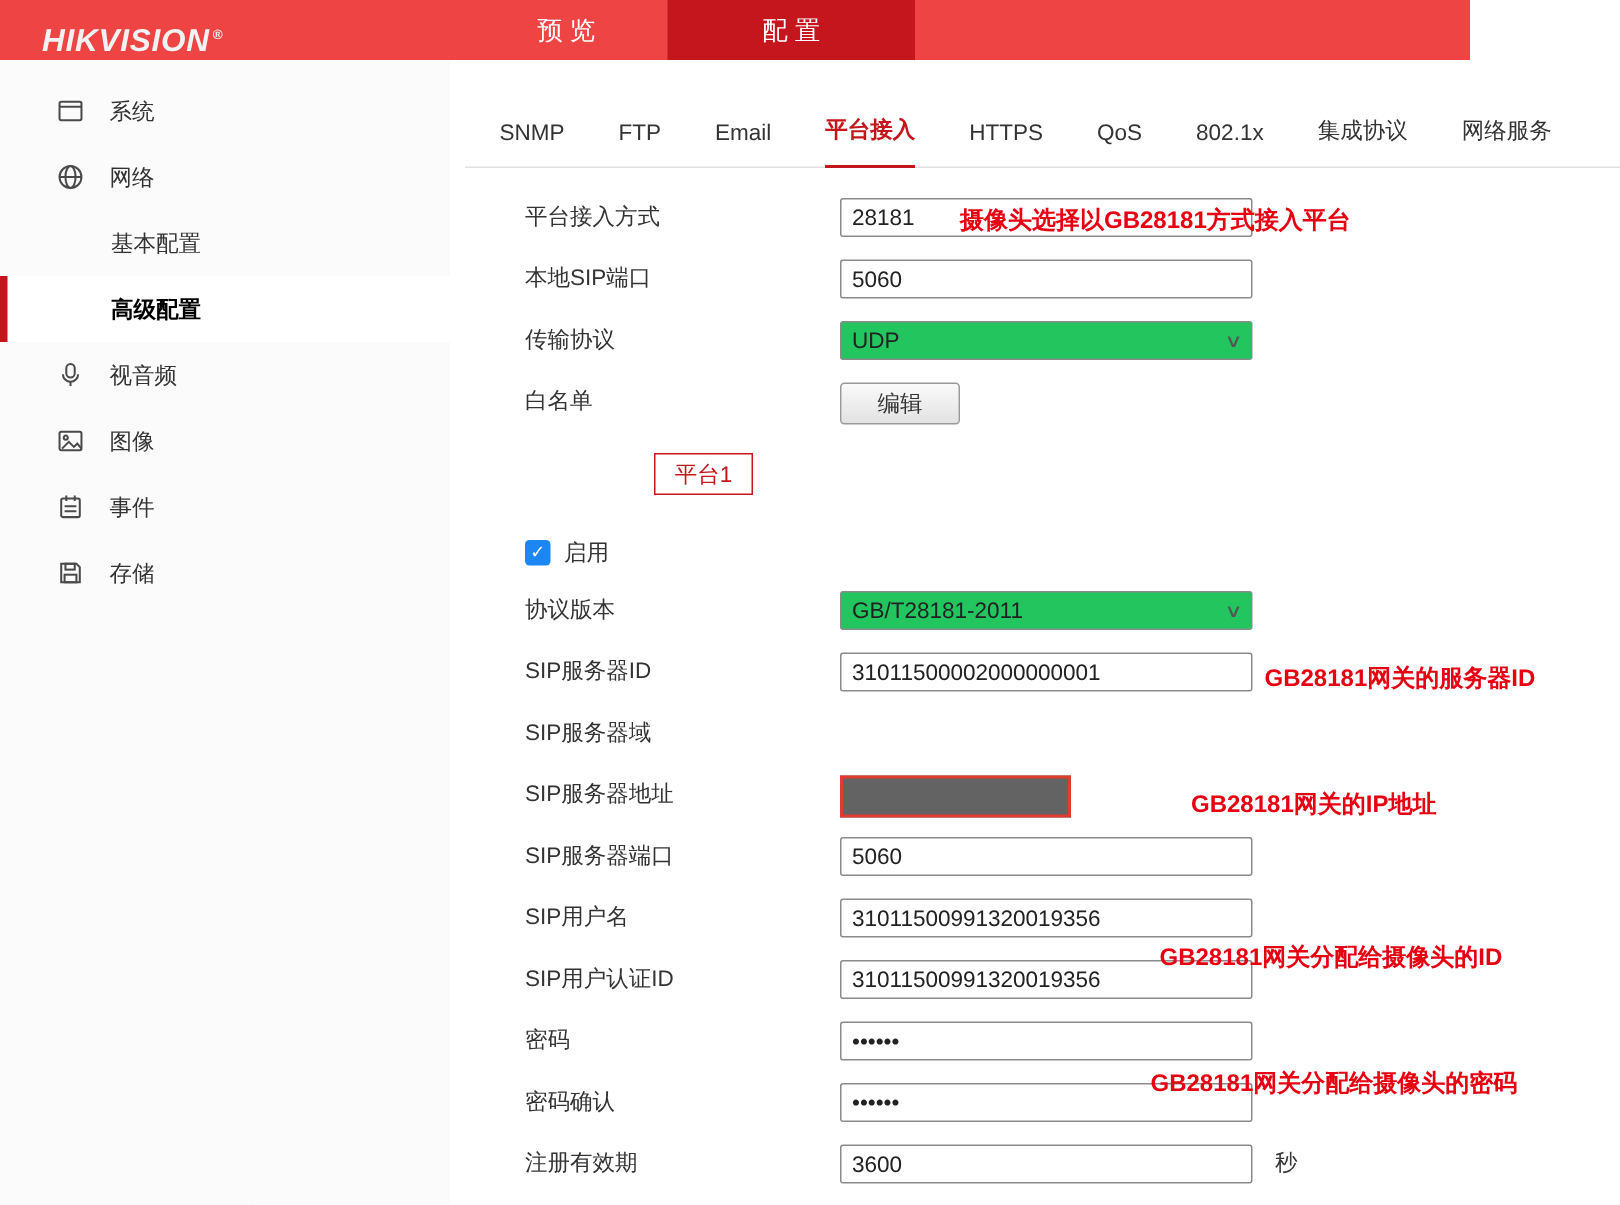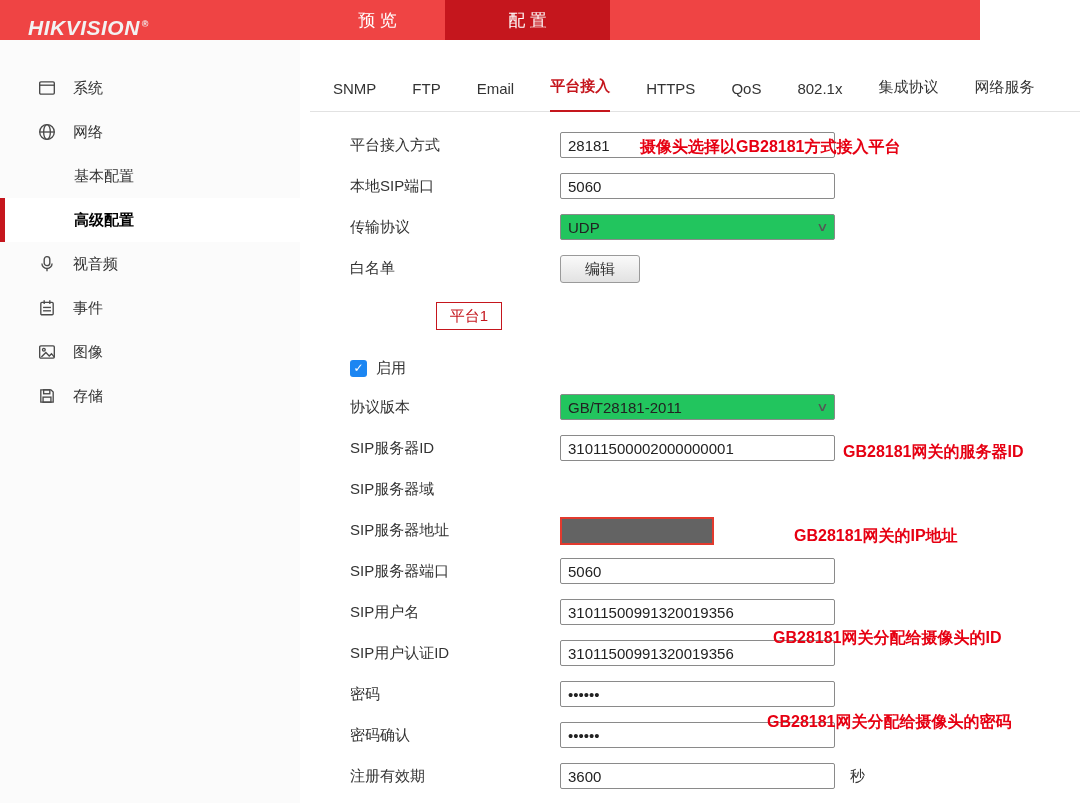--- a/index.html
+++ b/index.html
@@ -9,21 +9,21 @@
   
   .topbar{position:absolute;top:0;left:0;width:980px;height:40px;background:#ef4444;display:flex;align-items:flex-end}
   .logo{margin-left:28px;color:#f2f2f2;font-style:italic;font-weight:bold;font-size:21px;letter-spacing:.5px}
   .logo sup{font-size:9px;font-style:normal;margin-left:2px;vertical-align:super}
   .top-tabs{position:absolute;left:310px;top:0;height:40px;display:flex}
   .top-tab{height:40px;display:flex;align-items:center;justify-content:center;color:#fff;font-size:17px;cursor:pointer}
   .top-tab.preview{width:135px}
   .top-tab.config{width:165px;background:#c5161d}
 
   
-  .sidebar{position:absolute;top:40px;left:0;width:300px;height:763px;background:#fbfbfb;padding-top:26px}
+  .sidebar{position:absolute;top:40px;left:0;width:300px;height:763px;background:#fbfbfb;padding-top:12px}
   .side-item{height:44px;display:flex;align-items:center;padding-left:38px;gap:17px;font-size:15px;color:#333;cursor:pointer}
   .side-item .sicon{width:18px;height:18px;display:inline-flex}
   .side-item svg{width:18px;height:18px;stroke:#4a4a4a;fill:none;stroke-width:1.2}
   .side-sub{height:44px;display:flex;align-items:center;padding-left:74px;font-size:15px;color:#333;cursor:pointer}
   .side-sub.active{font-weight:bold;color:#000;border-left:5px solid #c5161d;padding-left:69px;background:#fff}
 
   
   .main{position:absolute;left:310px;top:40px;width:770px;height:763px;background:#fff}
   .subtabs{position:absolute;top:0;left:0;right:0;height:72px;display:flex;align-items:flex-end;padding-left:23px;gap:36px;border-bottom:1px solid #e2e2e2}
   .subtab{font-size:15px;color:#333;padding-bottom:14px;cursor:pointer;white-space:nowrap}
@@ -94,38 +94,38 @@
           <rect x="5.5" y="1.5" width="5" height="8" rx="2.5"></rect>
           <path d="M3.5 7.5a4.5 4.5 0 0 0 9 0"></path>
           <line x1="8" y1="12" x2="8" y2="14.5"></line>
         </svg>
     </span>
     <span>视音频</span>
   </div>
   <div class="side-item">
     <span class="sicon">
       <svg viewBox="0 0 16 16">
+          <rect x="1.5" y="2.5" width="13" height="11" rx="1"></rect>
+          <circle cx="5.2" cy="6" r="1.2"></circle>
+          <path d="M3 12.5l4-4 3 3 2-2 2.5 3"></path>
+        </svg>
+    </span>
+    <span>图像</span>
+  </div>
+  <div class="side-item">
+    <span class="sicon">
+      <svg viewBox="0 0 16 16">
           <rect x="2.5" y="3" width="11" height="11" rx="1"></rect>
           <line x1="5.5" y1="1.2" x2="5.5" y2="4.5"></line>
           <line x1="10.5" y1="1.2" x2="10.5" y2="4.5"></line>
           <line x1="4.5" y1="7.5" x2="11.5" y2="7.5"></line>
           <line x1="4.5" y1="10.5" x2="11.5" y2="10.5"></line>
         </svg>
     </span>
     <span>事件</span>
-  </div>
-  <div class="side-item">
-    <span class="sicon">
-      <svg viewBox="0 0 16 16">
-          <rect x="1.5" y="2.5" width="13" height="11" rx="1"></rect>
-          <circle cx="5.2" cy="6" r="1.2"></circle>
-          <path d="M3 12.5l4-4 3 3 2-2 2.5 3"></path>
-        </svg>
-    </span>
-    <span>图像</span>
   </div>
   <div class="side-item">
     <span class="sicon">
       <svg viewBox="0 0 16 16">
           <path d="M2.5 2.5h9l2 2v9h-11z"></path>
           <rect x="5" y="2.5" width="5.5" height="3.5"></rect>
           <rect x="4.5" y="9" width="7" height="4.5"></rect>
         </svg>
     </span>
     <span>存储</span>

